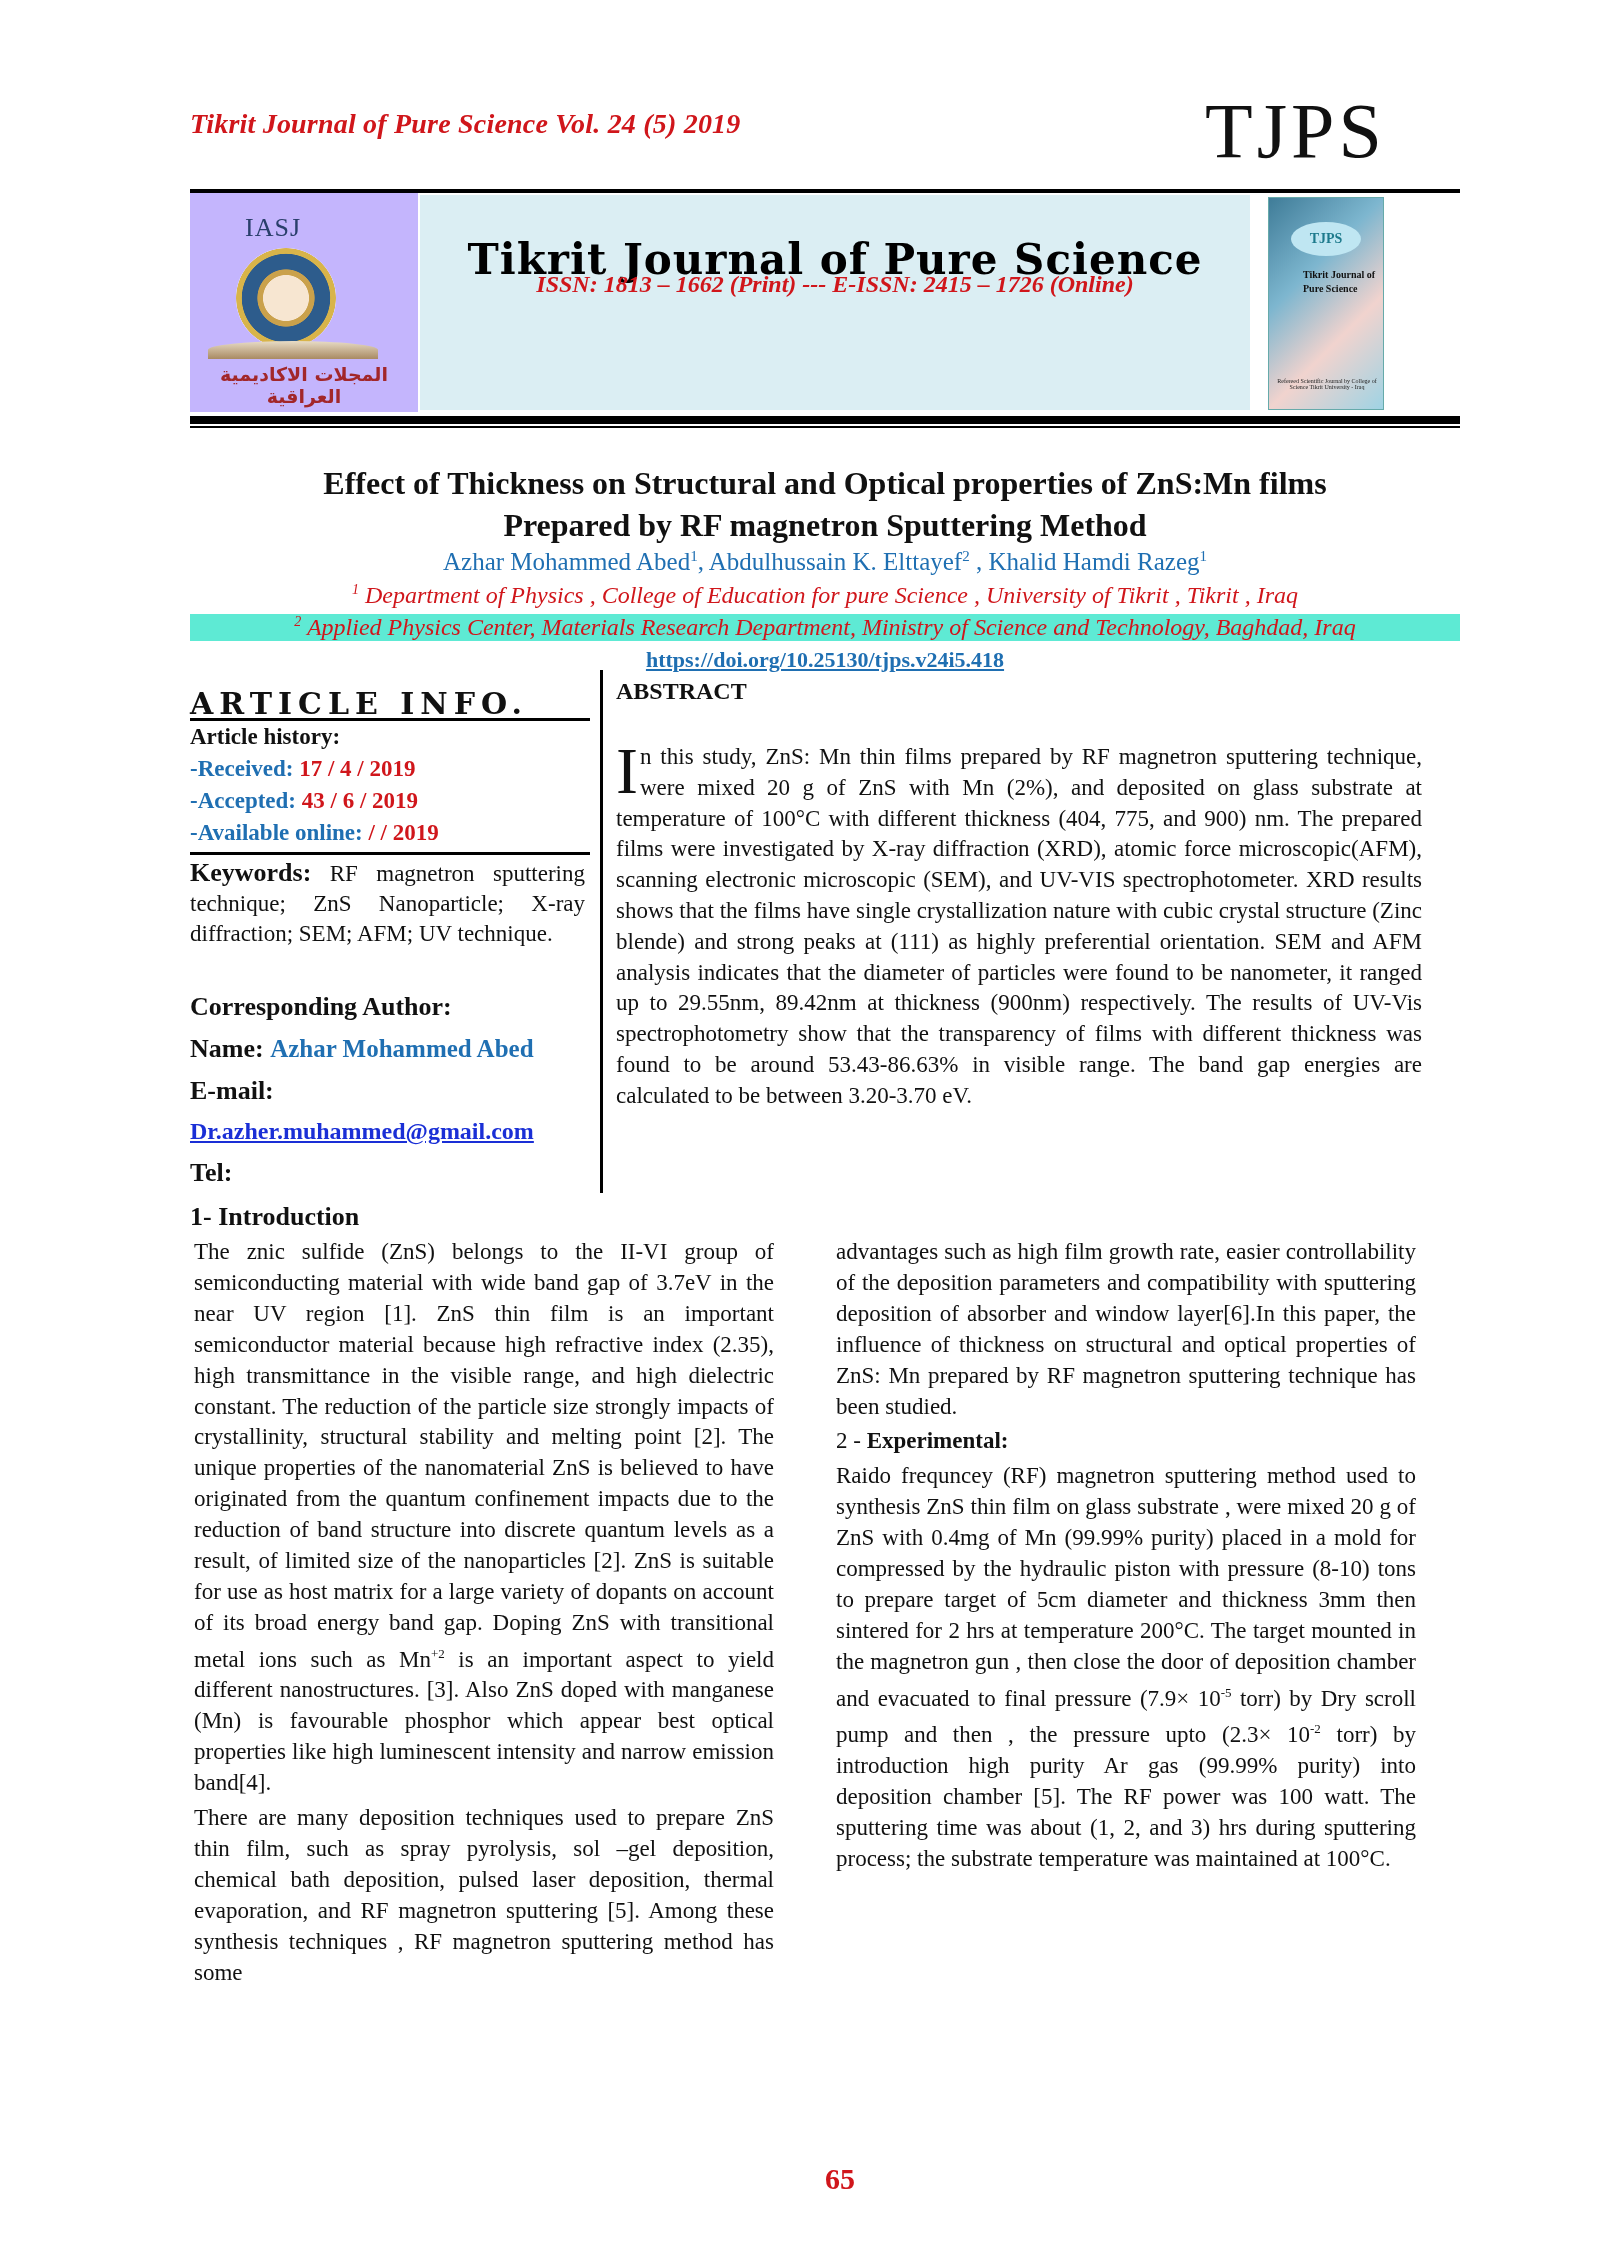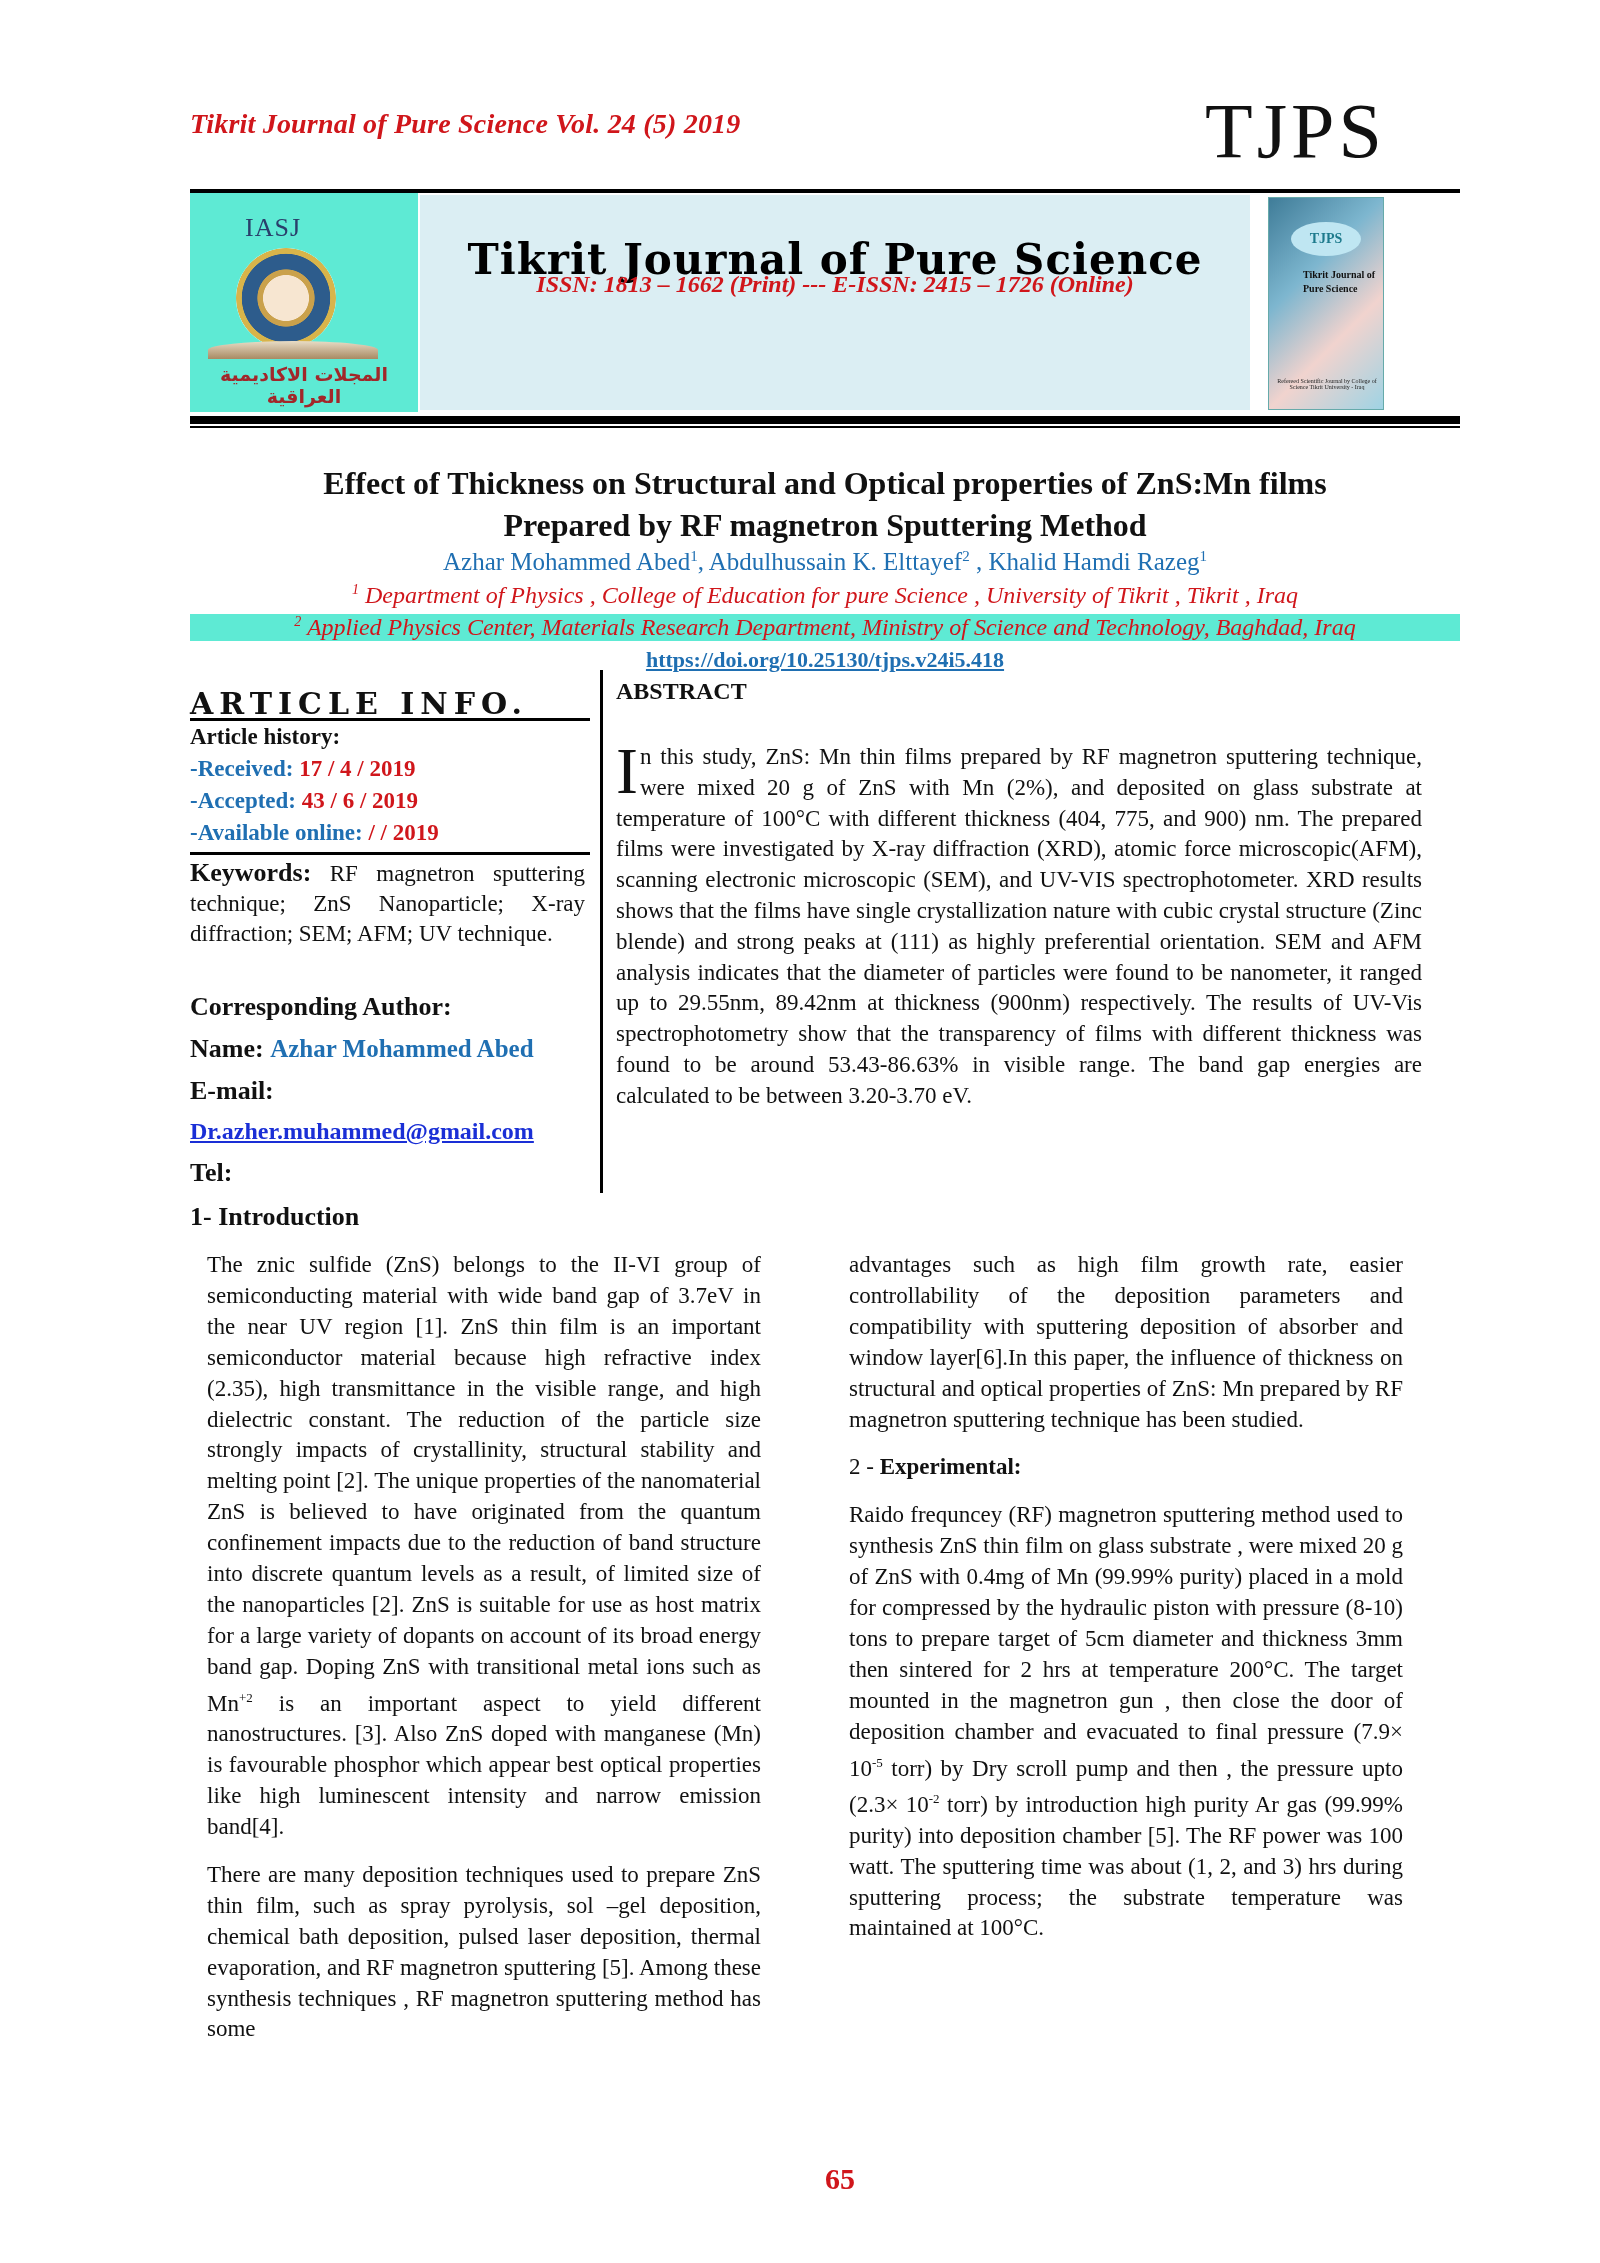--- a/index.html
+++ b/index.html
@@ -7,21 +7,21 @@
          font-family: "Liberation Serif", "DejaVu Serif", serif; color: #111; }
   .abs { position: absolute; }
 
   
   .running-head { left: 190px; top: 108px; font-size: 28px; font-style: italic; font-weight: bold; color: #d0161b; letter-spacing: 0.2px; }
   .tjps-mark { left: 1205px; top: 86px; font-size: 78px; color: #111; letter-spacing: 4px; }
 
   
   .rule-top { left: 190px; top: 189px; width: 1270px; height: 4px; background: #000; }
   .banner { left: 190px; top: 193px; width: 1270px; height: 219px; }
-  .banner-logo { left: 0; top: 0; width: 228px; height: 219px; background: #5eead4; }
+  .banner-logo { left: 0; top: 0; width: 228px; height: 219px; background: #c4b5fd; }
   .banner-center { left: 230px; top: 2px; width: 830px; height: 215px; background: #dbeef3; }
   .banner-cover { left: 1078px; top: 4px; width: 114px; height: 211px;
                   background: linear-gradient(135deg, #3f7c98 0%, #7db6cf 35%, #f1d3ce 65%, #9fd3e4 100%);
                   border: 1px solid #6aa; }
   .rule-bottom-thick { left: 190px; top: 416px; width: 1270px; height: 8px; background: #000; }
   .rule-bottom-thin { left: 190px; top: 426px; width: 1270px; height: 2px; background: #000; }
 
   .banner-title { left: 0; top: 40px; width: 830px; text-align: center; font-size: 42px; font-weight: bold;
                   font-family: "DejaVu Serif", serif; color: #000; letter-spacing: 1px; }
   .banner-issn { left: 0; top: 76px; width: 830px; text-align: center; font-size: 24px; font-style: italic; font-weight: bold; color: #d0161b; }
@@ -73,21 +73,21 @@
   .tel { left: 190px; top: 1158px; font-size: 26px; font-weight: bold; }
 
   
   .abs-title { left: 616px; top: 678px; font-size: 24px; font-weight: bold; }
   .abs-body { left: 616px; top: 742px; width: 806px; font-size: 23px; line-height: 30.8px; text-align: justify; color: #111; }
   .dropcap { float: left; font-size: 66px; line-height: 54px; margin-right: 2px; margin-top: 2px; }
 
   
   .sec1 { left: 190px; top: 1202px; font-size: 26px; font-weight: bold; }
   .col { font-size: 23px; line-height: 30.9px; text-align: justify; color: #111; }
-  .col p { margin: 17px; }
+  .col p { margin: 4px; }
   .col-left { left: 190px; top: 1233px; width: 588px; }
   .col-right { left: 832px; top: 1233px; width: 588px; }
   .col sup { font-size: 13px; }
   .sec2 { font-weight: normal; }
   .sec2 b { font-weight: bold; }
 
   .page-num { left: 0; top: 2162px; width: 1600px; text-align: center; font-size: 30px; font-weight: bold; color: #d0161b; padding-left: 40px; }
 </style>
 </head>
 <body>

